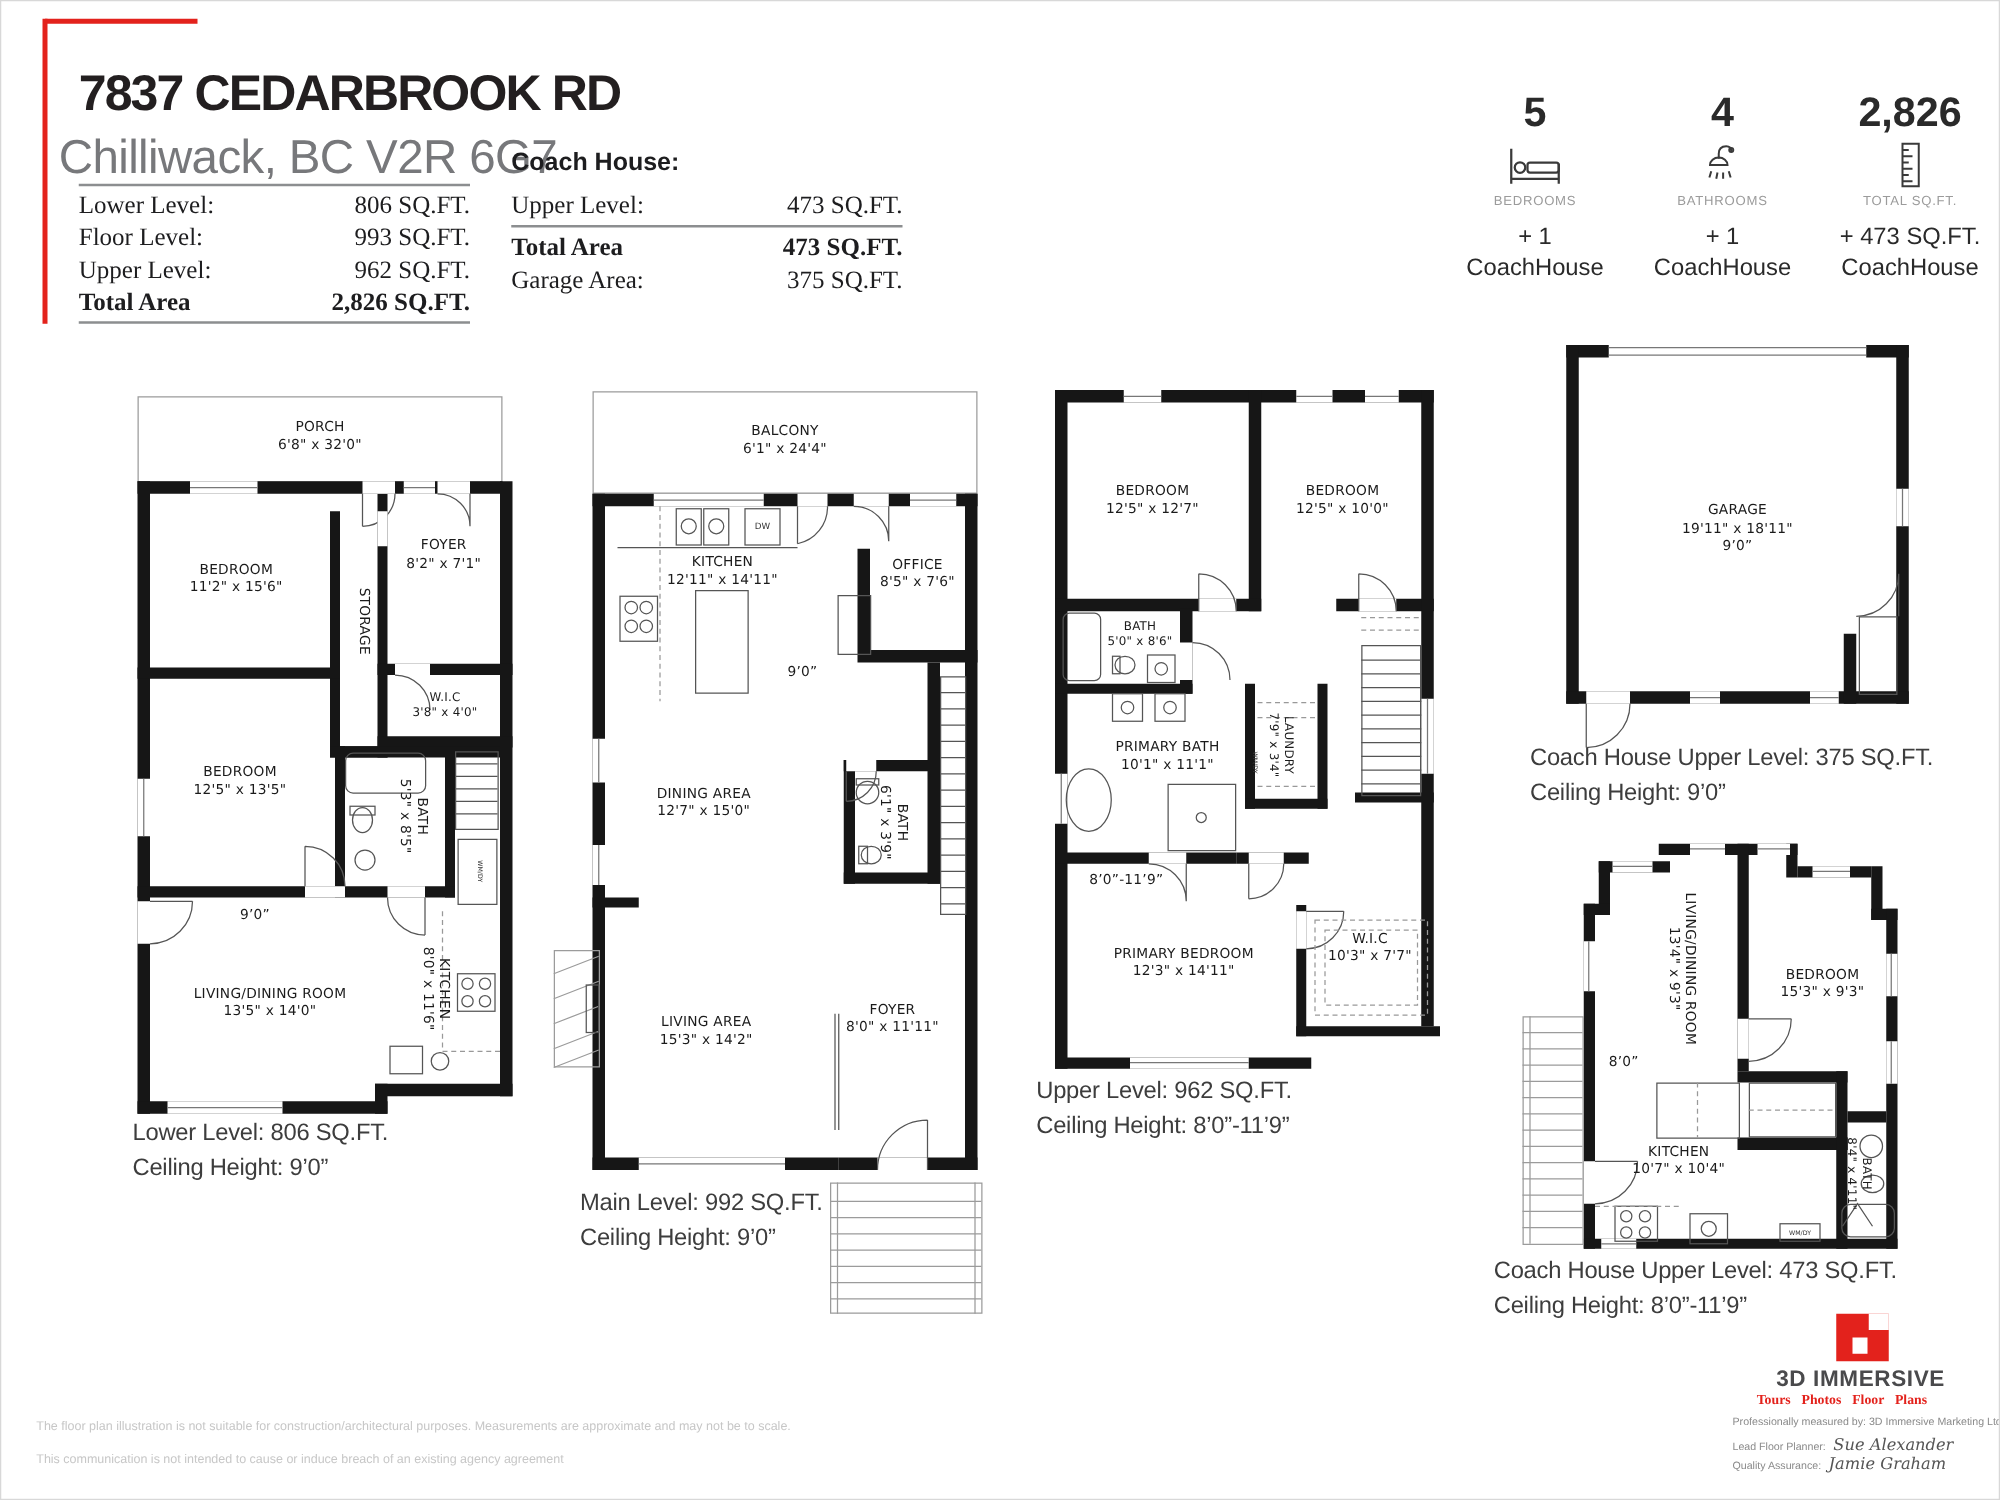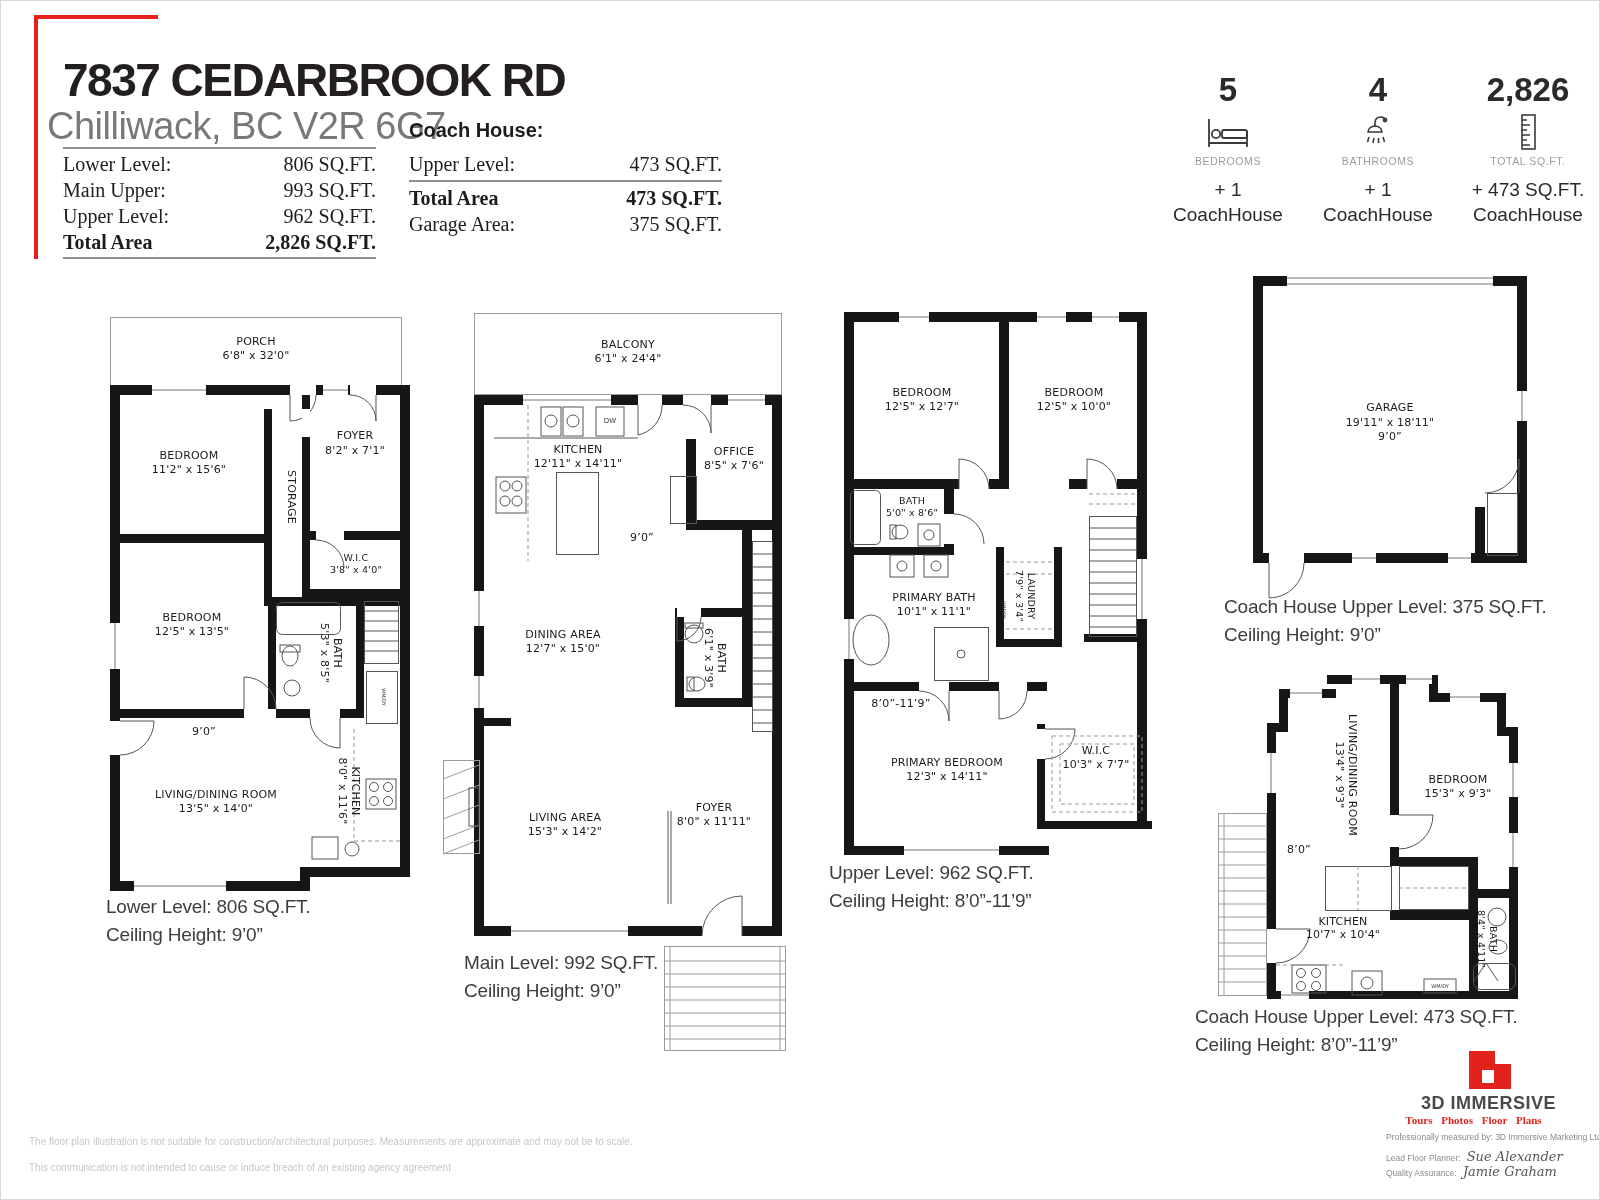--- a/index.html
+++ b/index.html
@@ -4,21 +4,21 @@
 <style>
   html,body{margin:0;padding:0;background:#fff;}
   .page{position:relative;width:1600px;height:1200px;background:#fff;overflow:hidden;
         border:1px solid #d8d8d8;box-sizing:border-box;
         font-family:"Liberation Sans",sans-serif;color:#1d1d1f;}
   .abs{position:absolute;}
 
   
   .red-bracket-h{left:35px;top:14px;width:122px;height:4px;background:#e3221c;}
   .red-bracket-v{left:33px;top:14px;width:4px;height:244px;background:#e3221c;}
-  .addr{left:62px;top:52px;font-size:46px;font-weight:bold;letter-spacing:-1.5px;color:#231f20;white-space:nowrap;}
+  .addr{left:62px;top:52px;font-size:40px;font-weight:bold;letter-spacing:-1.5px;color:#231f20;white-space:nowrap;}
   .city{left:46px;top:104px;font-size:38px;color:#77787b;letter-spacing:-0.5px;white-space:nowrap;}
   .rule{height:2px;background:#8c8e90;}
   .area-table{left:62px;top:150px;width:313px;font-size:20px;}
   .coach-table{left:408px;top:116px;width:313px;font-size:20px;}
   .trow{display:flex;justify-content:space-between;line-height:26px;font-family:Liberation Serif, serif;}
   .trow.bold{font-weight:bold;}
   .ct-title{font-weight:bold;line-height:26px;margin-bottom:8px;}
 
   
   .stat-col{display:flex;flex-direction:column;align-items:center;width:150px;}
@@ -63,21 +63,21 @@
   <div class="abs addr">7837 CEDARBROOK RD</div>
   <div class="abs city">Chilliwack, BC V2R 6G7</div>
   <div class="abs rule" style="left:62px;top:146px;width:313px;"></div>
 
   <div class="abs area-table">
     <div class="trow">
       <span>Lower Level:</span>
       <span>806 SQ.FT.</span>
     </div>
     <div class="trow">
-      <span>Main Upper:</span>
+      <span>Floor Level:</span>
       <span>993 SQ.FT.</span>
     </div>
     <div class="trow">
       <span>Upper Level:</span>
       <span>962 SQ.FT.</span>
     </div>
     <div class="trow bold">
       <span>Total Area</span>
       <span>2,826 SQ.FT.</span>
     </div>

